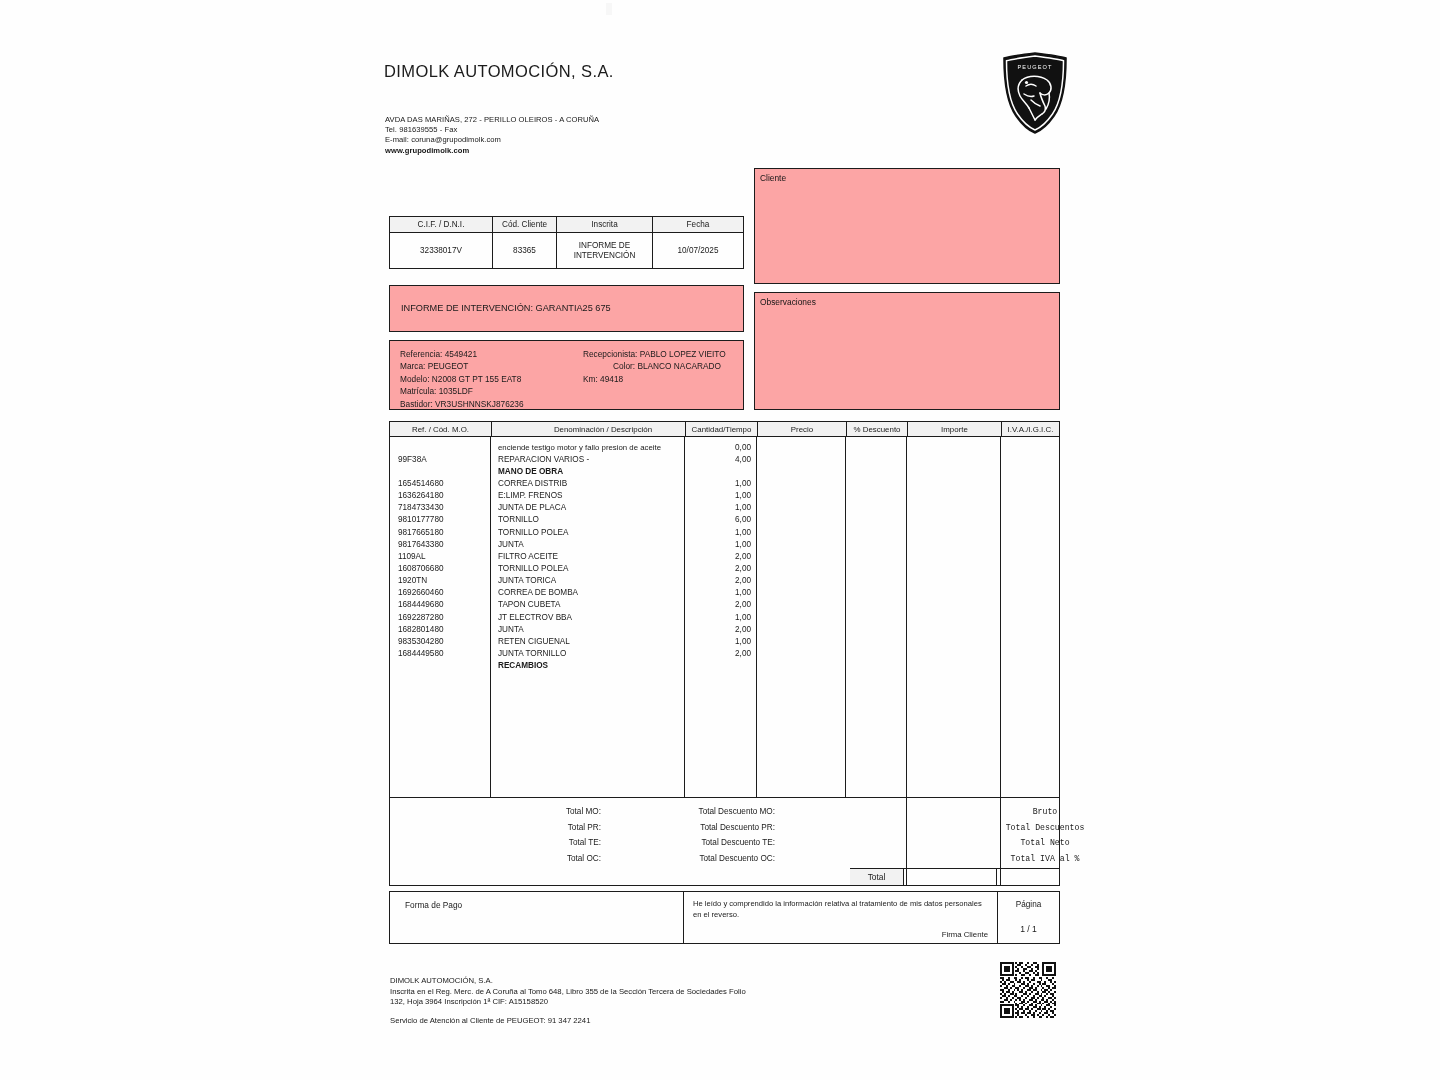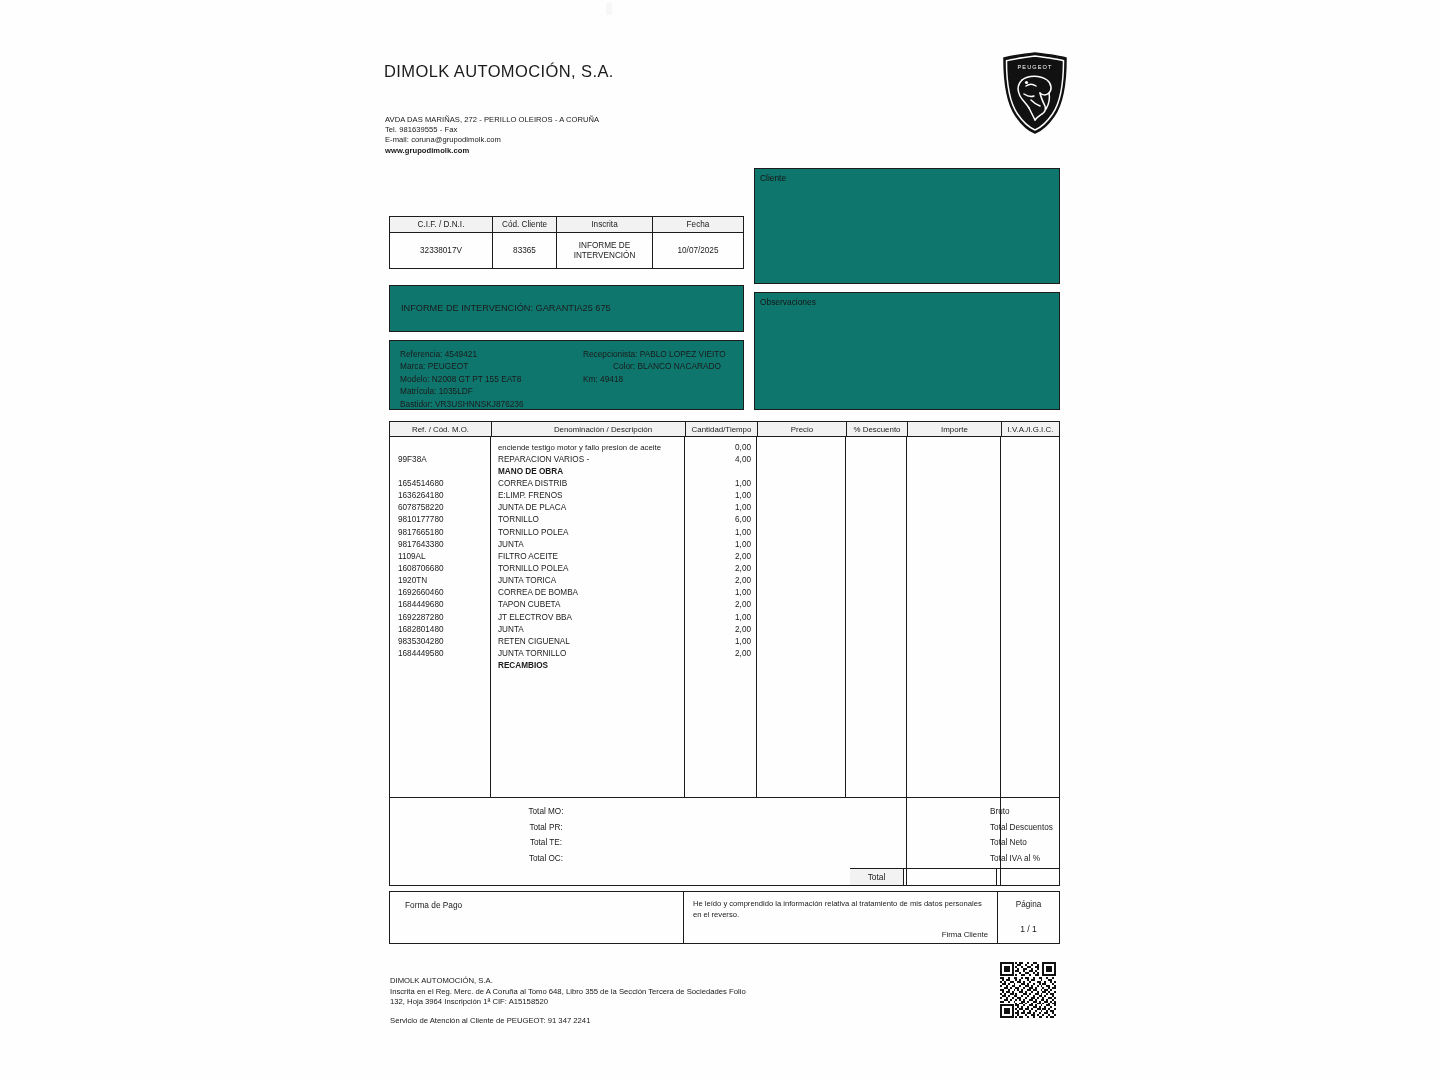--- a/index.html
+++ b/index.html
@@ -48,21 +48,21 @@
     top: 52px;
     width: 66px;
     height: 82px;
   }
 
   
   .box {
     position: absolute;
     border: 1.3px solid #1c1c1c;
     box-sizing: border-box;
-    background: #0f766e;
+    background: #fca5a5;
   }
   .box-label {
     position: absolute;
     font-size: 8.4px;
     color: #151515;
   }
 
   
   .info-table {
     position: absolute;
@@ -200,29 +200,29 @@
   .totals {
     position: absolute;
     left: 389px; top: 798px;
     width: 671px; height: 88px;
     box-sizing: border-box;
     border: 1.3px solid #1c1c1c;
     border-top: none;
   }
   .tot-col-a {
     position: absolute; left: 101px; top: 6px; width: 110px;
-    text-align: center; font-size: 8.2px; line-height: 15.6px;
+    text-align: right; font-size: 8.2px; line-height: 15.6px;
   }
   .tot-col-b {
     position: absolute; left: 220px; top: 6px; width: 165px;
     text-align: right; font-size: 8.2px; line-height: 15.6px;
   }
   .tot-col-c {
     position: absolute; left: 600px; top: 6px; width: 110px;
-    text-align: left; font-size: 8.2px; line-height: 15.6px;
+    text-align: center; font-size: 8.2px; line-height: 15.6px; font-family: Liberation Mono, monospace;
   }
   .totals .vline2 {
     position: absolute; top: 0; bottom: 0; width: 1.2px; background: #1c1c1c;
   }
   .total-final {
     position: absolute;
     left: 460px; top: 70px;
     width: 209px; height: 17px;
     box-sizing: border-box;
     border-top: 1.6px solid #1c1c1c;
@@ -411,21 +411,21 @@
             <div class="ref">1654514680</div>
             <div class="den">CORREA DISTRIB</div>
             <div class="qty">1,00</div>
           </div>
           <div class="row">
             <div class="ref">1636264180</div>
             <div class="den">E:LIMP. FRENOS</div>
             <div class="qty">1,00</div>
           </div>
           <div class="row">
-            <div class="ref">6078758220</div>
+            <div class="ref">7184733430</div>
             <div class="den">JUNTA DE PLACA</div>
             <div class="qty">1,00</div>
           </div>
           <div class="row">
             <div class="ref">9810177780</div>
             <div class="den">TORNILLO</div>
             <div class="qty">6,00</div>
           </div>
           <div class="row">
             <div class="ref">9817665180</div>
@@ -495,20 +495,26 @@
     <div class="vline2" style="left:610px"></div>
     <div class="vline2" style="left:516px"></div>
 
     <div class="tot-col-a">
       <div>Total MO:</div>
       <div>Total PR:</div>
       <div>Total TE:</div>
       <div>Total OC:</div>
     </div>
 
+    <div class="tot-col-b">
+      <div>Total Descuento MO:</div>
+      <div>Total Descuento PR:</div>
+      <div>Total Descuento TE:</div>
+      <div>Total Descuento OC:</div>
+    </div>
 
     <div class="tot-col-c">
       <div>Bruto</div>
       <div>Total Descuentos</div>
       <div>Total Neto</div>
       <div>Total IVA al %</div>
     </div>
 
     <div class="total-final">
       <div class="lbl">Total</div>

